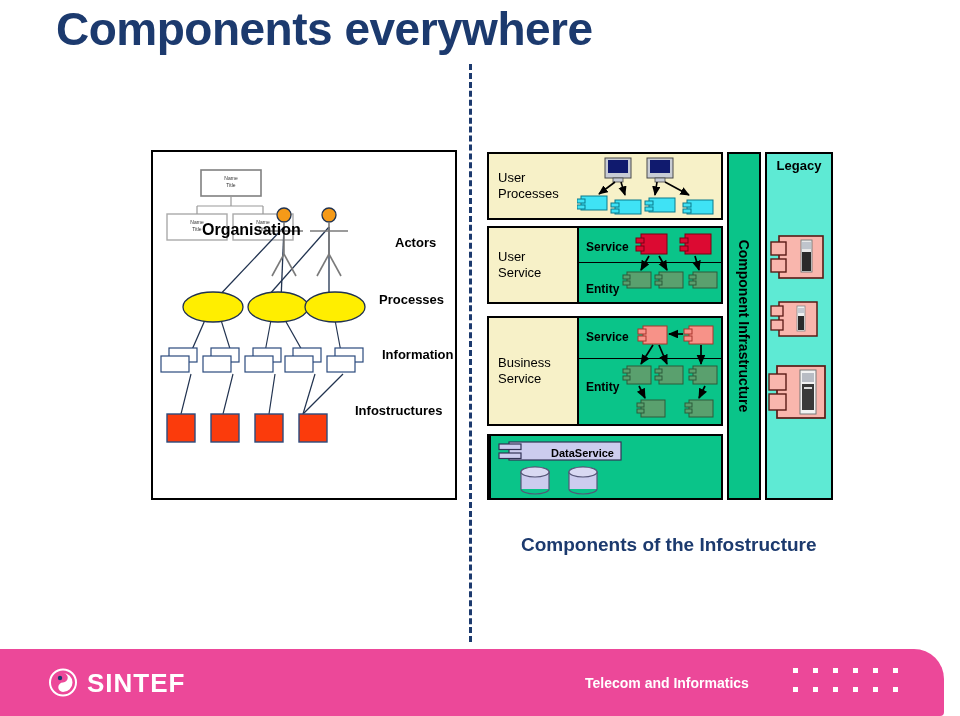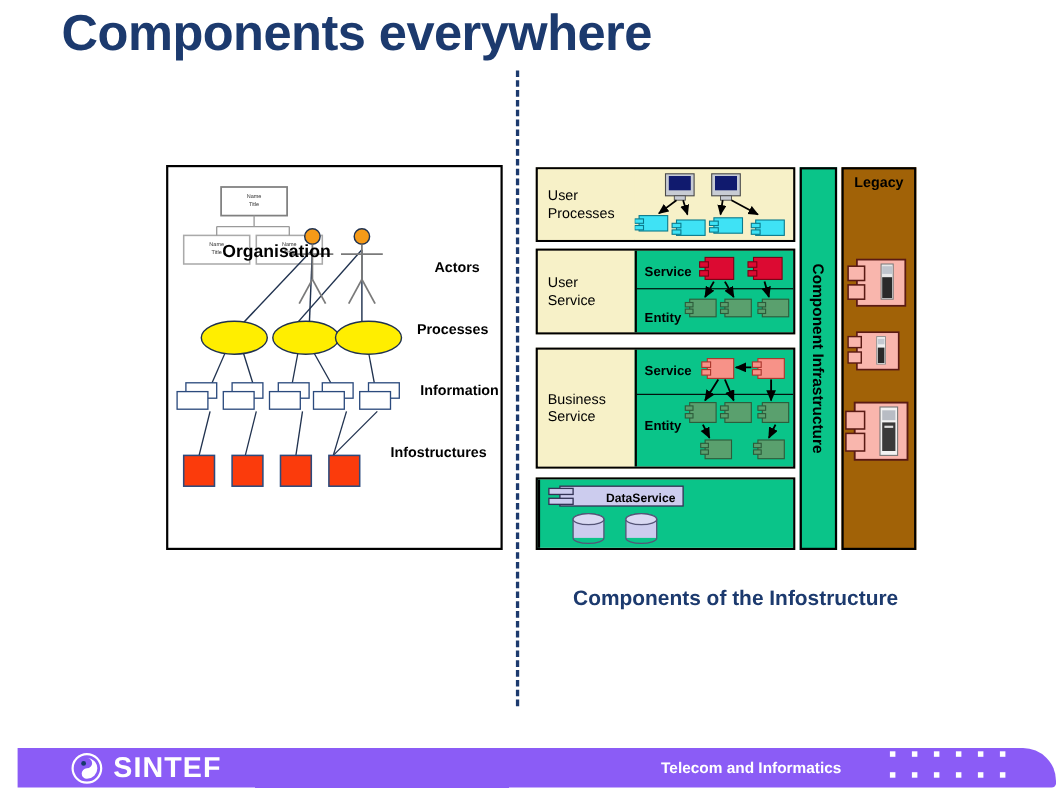--- a/index.html
+++ b/index.html
@@ -160,21 +160,21 @@
     color: #000000;
   }
 
   
   .legacy-col {
     position: absolute;
     left: 765px;
     top: 152px;
     width: 68px;
     height: 348px;
-    background: #a16207;
+    background: #5eead4;
     border: 2px solid #000000;
     box-sizing: border-box;
   }
   .legacy-title {
     position: absolute;
     left: 0;
     right: 0;
     top: 4px;
     text-align: center;
     font-size: 13px;
@@ -189,25 +189,25 @@
     font-weight: bold;
     color: #1c3a6e;
     white-space: nowrap;
   }
   .cap-left  { left: 148px; top: 534px; }
   .cap-right { left: 521px; top: 534px; }
 
   
   .footer {
     position: absolute;
-    left: 16px;
+    left: 0;
     bottom: 0;
     width: 944px;
-    height: 36px;
-    background: #8b5cf6;
+    height: 67px;
+    background: #ec4899;
     border-top-right-radius: 30px;
     border-bottom-right-radius: 4px;
   }
   .footer-brand {
     position: absolute;
     left: 48px;
     top: 50%;
     transform: translateY(-50%);
     display: flex;
     align-items: center;

